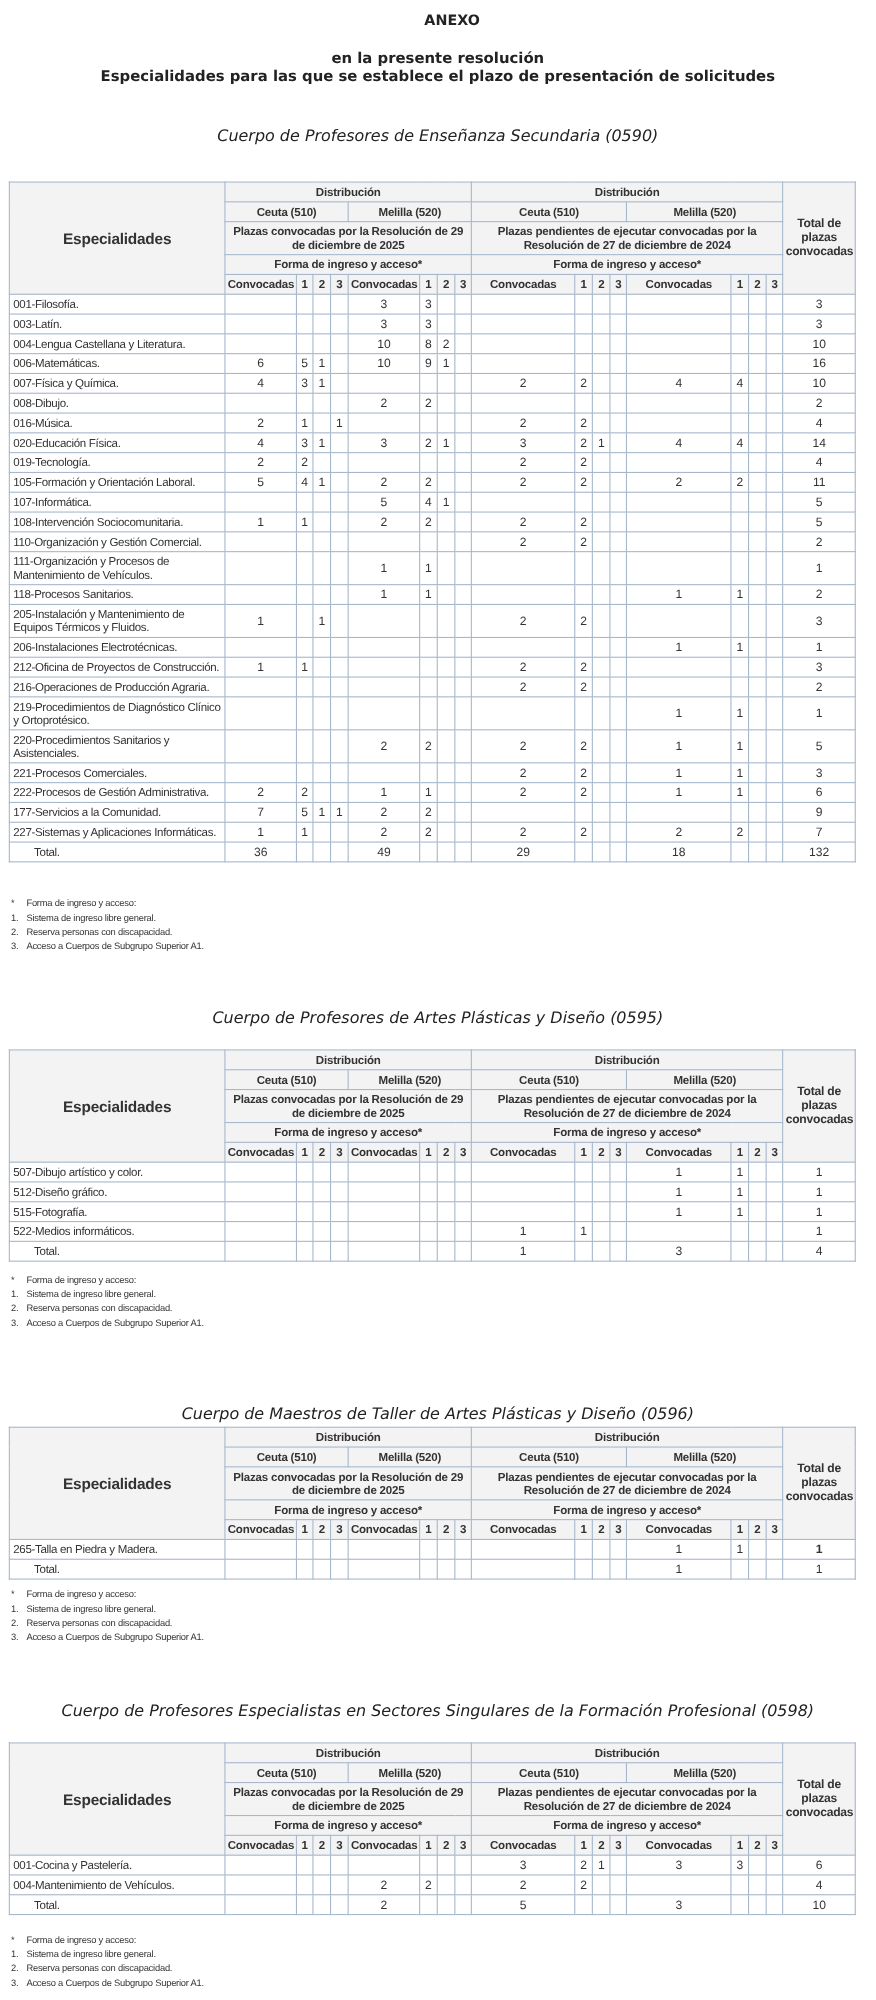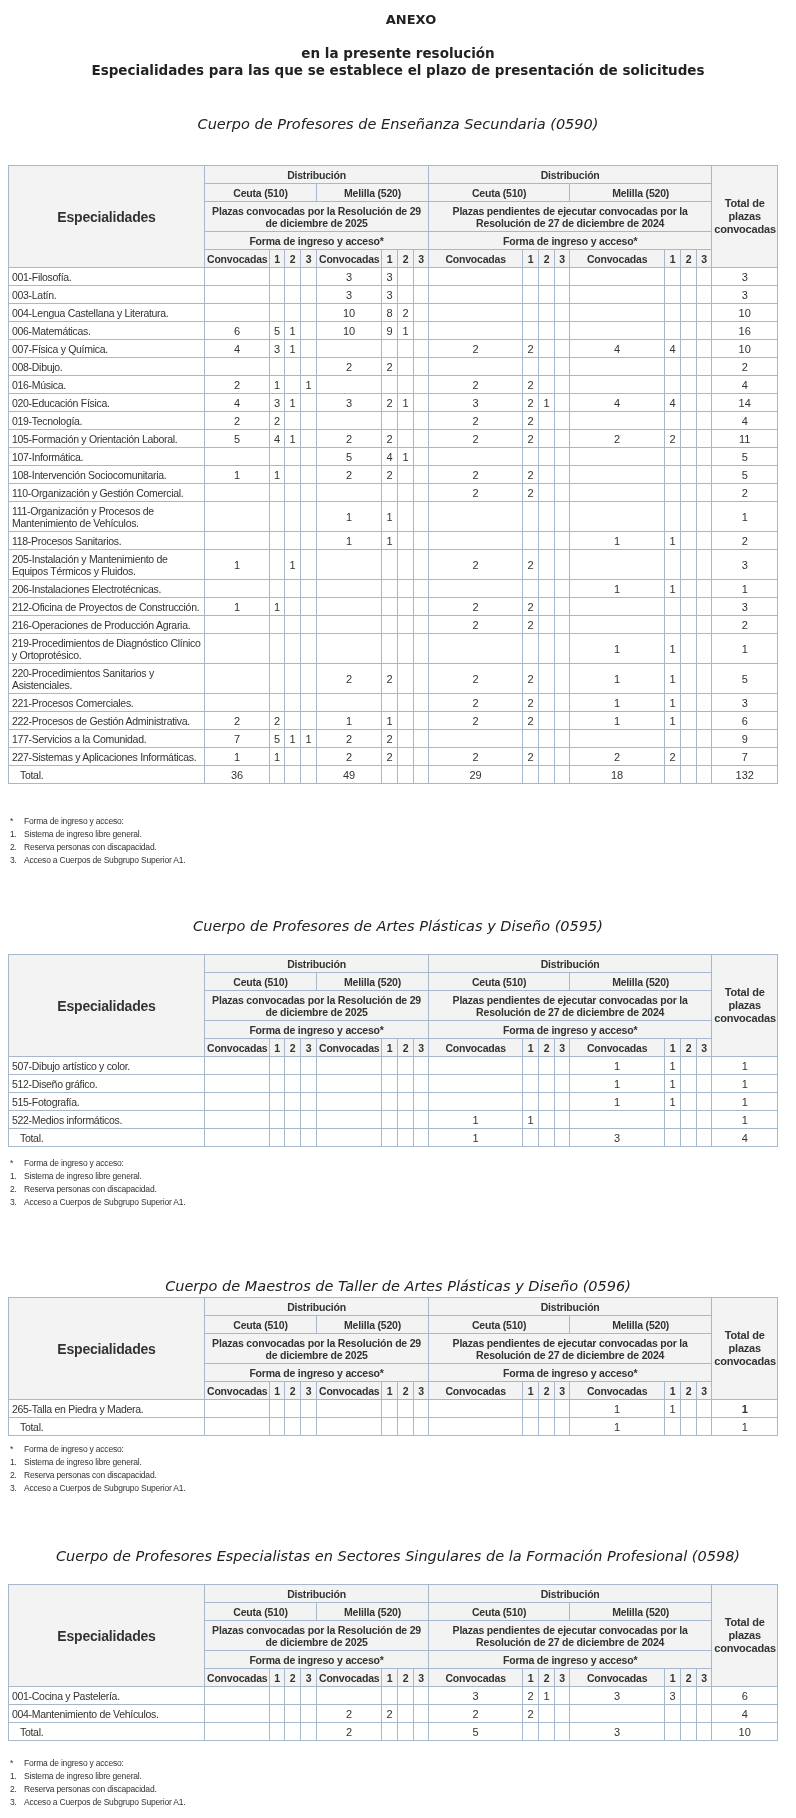--- a/index.html
+++ b/index.html
@@ -9,21 +9,21 @@
   .section-title { text-align: center; font-family: "DejaVu Sans", sans-serif; font-style: italic; font-size: 14.5px; position: absolute; left: 0; width: 796px; color: #222; }
   table.grid { position: absolute; left: 8px; width: 769px; border-collapse: collapse; table-layout: fixed; font-size: 10.5px; }
   table.grid td, table.grid th { border: 1px solid #a7b7cc; padding: 0 2px; text-align: center; vertical-align: middle; line-height: 12px; }
   table.grid th { background: #f3f3f3; font-weight: bold; color: #333; font-size: 10.5px; letter-spacing: -0.2px; }
   table.grid tr.h1 th, table.grid tr.h2 th, table.grid tr.h4 th, table.grid tr.h5 th { height: 17px; }
   table.grid tr.h3 th { height: 29px; }
   table.grid th.spec { font-size: 14px; }
   table.grid td { height: 17px; color: #333; font-size: 11px; }
   table.grid tr.tall td { height: 29px; }
   table.grid td.name { text-align: left; padding-left: 3px; font-size: 10.5px; letter-spacing: -0.3px; }
-  table.grid td.total-label { text-align: left; padding-left: 11px; }
+  table.grid td.total-label { text-align: left; padding-left: 22px; }
   table.grid td.bold { font-weight: bold; }
   .notes { position: absolute; left: 10px; font-size: 8.5px; line-height: 13px; color: #333; letter-spacing: -0.2px; }
   .notes div span.n { display: inline-block; width: 14px; }
 </style>
 </head>
 <body>
 
 <div class="annex">ANEXO</div>
 <div class="subtitle">
   <div>en la presente resolución</div>

